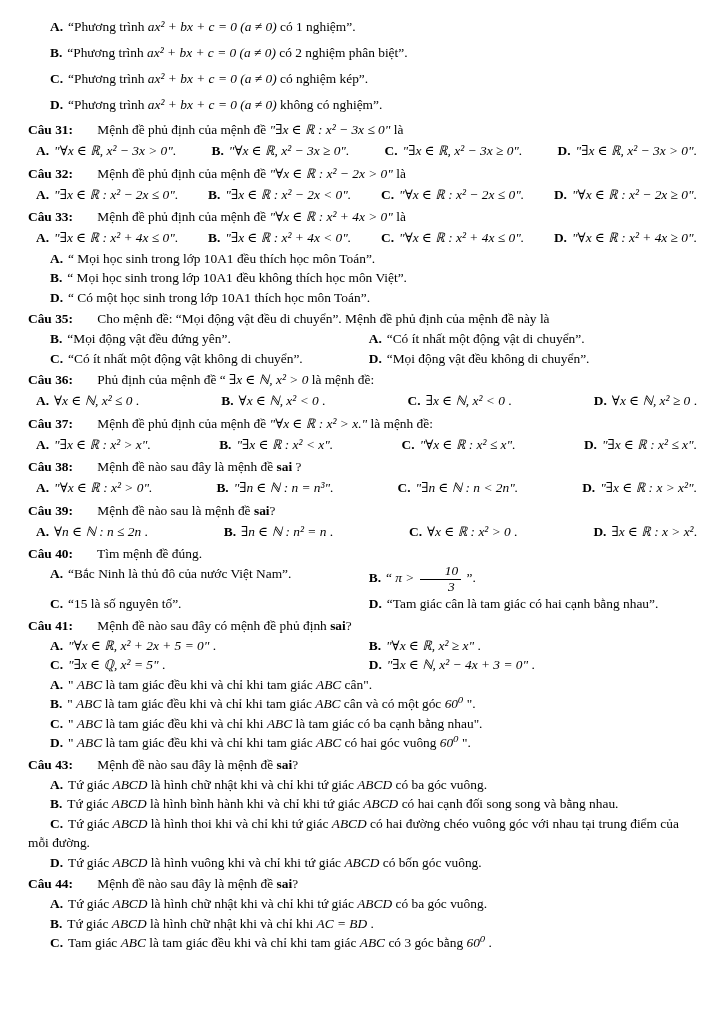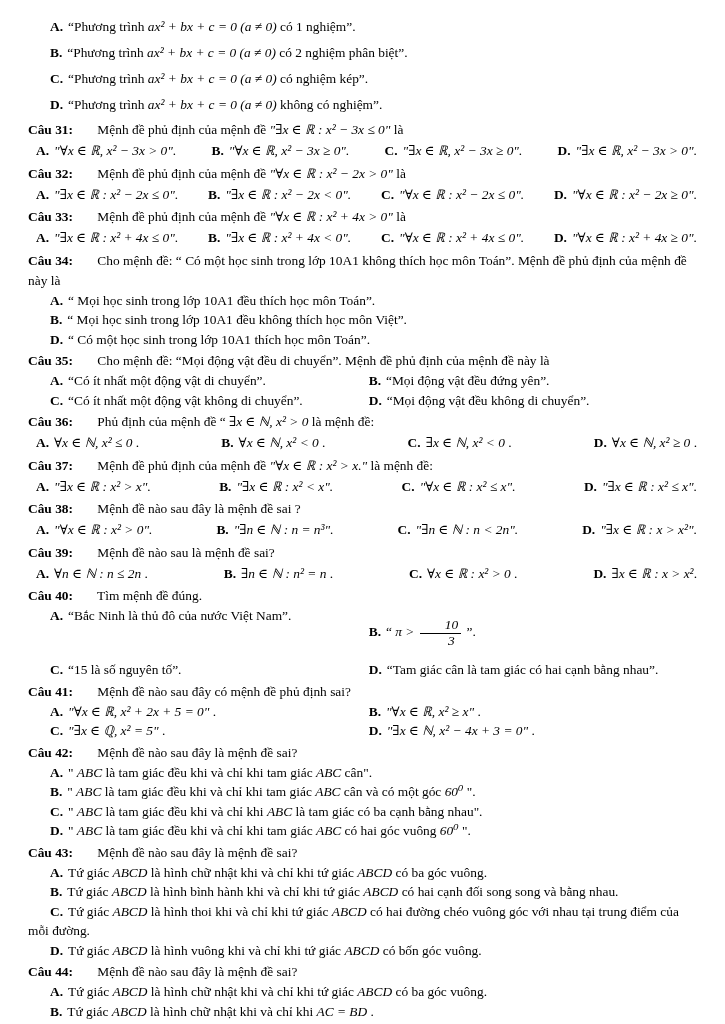--- a/index.html
+++ b/index.html
@@ -11,23 +11,23 @@
   .opts{margin:0;}
   .opt{line-height:19.5px;}
   .opts-1 .opt{display:block;text-indent:22px;}
   .opts-2{display:grid;grid-template-columns:47.5% 52.5%;}
   .opts-2 .opt{text-indent:22px;}
   .opts-4{display:flex;justify-content:space-between;padding:1px 2px 1px 8px;}
   .opts-4 .opt{white-space:nowrap;}
   .tall .opt{line-height:26px;}
   .lab{font-weight:700;margin-right:5px;}
   .math{font-style:italic;}
-  .bold{font-weight:400;}
+  .bold{font-weight:700;}
   .frac{display:inline-block;text-align:center;vertical-align:middle;
-        font-style:italic;line-height:1.1;margin:12px 2px;}
+        font-style:italic;line-height:1.1;margin:0 2px;}
   .frac .fn{display:block;border-bottom:1px solid #000;padding:0 3px;}
   .frac .fd{display:block;}
 </style>
 </head>
 <body>
 
 <div class="page" style="background: rgb(255, 255, 255); color: rgb(0, 0, 0);">
     <div class="opts opts-1 tall">
       <div class="opt"><span class="lab">A.</span><span>“Phương trình </span><span class="math">ax² + bx + c = 0 (a ≠ 0)</span><span> có 1 nghiệm”.</span></div>
       <div class="opt"><span class="lab">B.</span><span>“Phương trình </span><span class="math">ax² + bx + c = 0 (a ≠ 0)</span><span> có 2 nghiệm phân biệt”.</span></div>
@@ -48,30 +48,29 @@
       <div class="opt"><span class="lab">C.</span><span class="math">"∀x ∈ ℝ : x² − 2x ≤ 0".</span></div>
       <div class="opt"><span class="lab">D.</span><span class="math">"∀x ∈ ℝ : x² − 2x ≥ 0".</span></div>
     </div>
     <div class="q"><span class="lab">Câu 33:</span><span> Mệnh đề phủ định của mệnh đề </span><span class="math">"∀x ∈ ℝ : x² + 4x &gt; 0"</span><span> là</span></div>
     <div class="opts opts-4">
       <div class="opt"><span class="lab">A.</span><span class="math">"∃x ∈ ℝ : x² + 4x ≤ 0".</span></div>
       <div class="opt"><span class="lab">B.</span><span class="math">"∃x ∈ ℝ : x² + 4x &lt; 0".</span></div>
       <div class="opt"><span class="lab">C.</span><span class="math">"∀x ∈ ℝ : x² + 4x ≤ 0".</span></div>
       <div class="opt"><span class="lab">D.</span><span class="math">"∀x ∈ ℝ : x² + 4x ≥ 0".</span></div>
     </div>
-    <div class="q"><span class="lab">Câu 34:</span><span> Cho mệnh đề: “ Có một học sinh trong lớp 10A1 không thích học môn Toán”. Mệnh đề phủ định của mệnh đề này là</span></div>
     <div class="opts opts-1">
       <div class="opt"><span class="lab">A.</span><span>“ Mọi học sinh trong lớp 10A1 đều thích học môn Toán”.</span></div>
       <div class="opt"><span class="lab">B.</span><span>“ Mọi học sinh trong lớp 10A1 đều không thích học môn Việt”.</span></div>
       <div class="opt"><span class="lab">D.</span><span>“ Có một học sinh trong lớp 10A1 thích học môn Toán”.</span></div>
     </div>
     <div class="q"><span class="lab">Câu 35:</span><span> Cho mệnh đề: “Mọi động vật đều di chuyển”. Mệnh đề phủ định của mệnh đề này là</span></div>
     <div class="opts opts-2">
+      <div class="opt"><span class="lab">B.</span><span>“Mọi động vật đều đứng yên”.</span></div>
       <div class="opt"><span class="lab">A.</span><span>“Có ít nhất một động vật di chuyển”.</span></div>
-      <div class="opt"><span class="lab">B.</span><span>“Mọi động vật đều đứng yên”.</span></div>
       <div class="opt"><span class="lab">C.</span><span>“Có ít nhất một động vật không di chuyển”.</span></div>
       <div class="opt"><span class="lab">D.</span><span>“Mọi động vật đều không di chuyển”.</span></div>
     </div>
     <div class="q"><span class="lab">Câu 36:</span><span> Phủ định của mệnh đề “ </span><span class="math">∃x ∈ ℕ, x² &gt; 0</span><span> là mệnh đề:</span></div>
     <div class="opts opts-4">
       <div class="opt"><span class="lab">A.</span><span class="math">∀x ∈ ℕ, x² ≤ 0</span><span> .</span></div>
       <div class="opt"><span class="lab">B.</span><span class="math">∀x ∈ ℕ, x² &lt; 0</span><span> .</span></div>
       <div class="opt"><span class="lab">C.</span><span class="math">∃x ∈ ℕ, x² &lt; 0</span><span> .</span></div>
       <div class="opt"><span class="lab">D.</span><span class="math">∀x ∈ ℕ, x² ≥ 0</span><span> .</span></div>
     </div>
@@ -103,21 +102,20 @@
       <div class="opt"><span class="lab">C.</span><span>“15 là số nguyên tố”.</span></div>
       <div class="opt"><span class="lab">D.</span><span>“Tam giác cân là tam giác có hai cạnh bằng nhau”.</span></div>
     </div>
     <div class="q"><span class="lab">Câu 41:</span><span> Mệnh đề nào sau đây có mệnh đề phủ định </span><span class="bold">sai</span><span>?</span></div>
     <div class="opts opts-2">
       <div class="opt"><span class="lab">A.</span><span class="math">"∀x ∈ ℝ, x² + 2x + 5 = 0"</span><span> .</span></div>
       <div class="opt"><span class="lab">B.</span><span class="math">"∀x ∈ ℝ, x² ≥ x"</span><span> .</span></div>
       <div class="opt"><span class="lab">C.</span><span class="math">"∃x ∈ ℚ, x² = 5"</span><span> .</span></div>
       <div class="opt"><span class="lab">D.</span><span class="math">"∃x ∈ ℕ, x² − 4x + 3 = 0"</span><span> .</span></div>
     </div>
-    <div class="q"><span class="lab">Câu 42:</span><span> Mệnh đề nào sau đây là mệnh đề </span><span class="bold">sai</span><span>?</span></div>
     <div class="opts opts-1">
       <div class="opt"><span class="lab">A.</span><span>" </span><span class="math">ABC</span><span> là tam giác đều khi và chỉ khi tam giác </span><span class="math">ABC</span><span> cân".</span></div>
       <div class="opt"><span class="lab">B.</span><span>" </span><span class="math">ABC</span><span> là tam giác đều khi và chỉ khi  tam giác </span><span class="math">ABC</span><span> cân và có một góc </span><span class="math">60⁰</span><span> ".</span></div>
       <div class="opt"><span class="lab">C.</span><span>" </span><span class="math">ABC</span><span> là tam giác đều  khi và chỉ khi </span><span class="math">ABC</span><span> là tam giác có ba cạnh bằng nhau".</span></div>
       <div class="opt"><span class="lab">D.</span><span>" </span><span class="math">ABC</span><span> là tam giác đều khi và chỉ khi  tam giác </span><span class="math">ABC</span><span> có hai góc vuông </span><span class="math">60⁰</span><span> ".</span></div>
     </div>
     <div class="q"><span class="lab">Câu 43:</span><span> Mệnh đề nào sau đây là mệnh đề </span><span class="bold">sai</span><span>?</span></div>
     <div class="opts opts-1">
       <div class="opt"><span class="lab">A.</span><span>Tứ giác </span><span class="math">ABCD</span><span> là hình chữ nhật khi và chỉ khi tứ giác </span><span class="math">ABCD</span><span> có ba góc vuông.</span></div>
       <div class="opt"><span class="lab">B.</span><span>Tứ giác </span><span class="math">ABCD</span><span> là hình bình hành khi và chỉ khi tứ giác </span><span class="math">ABCD</span><span> có hai cạnh đối song song và bằng nhau.</span></div>

